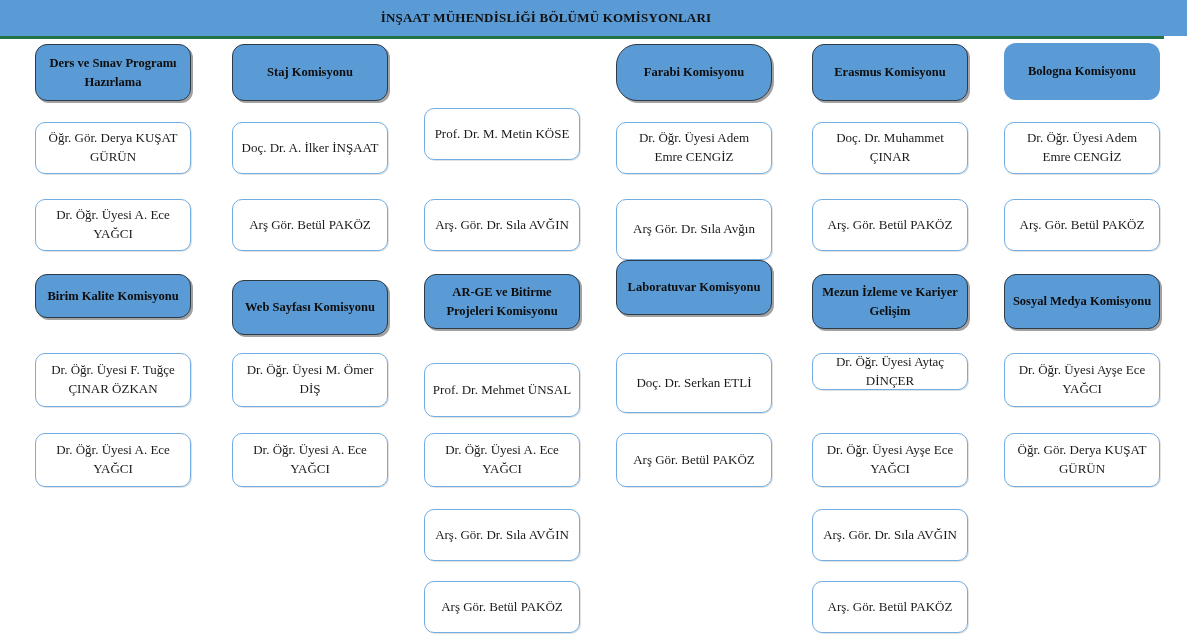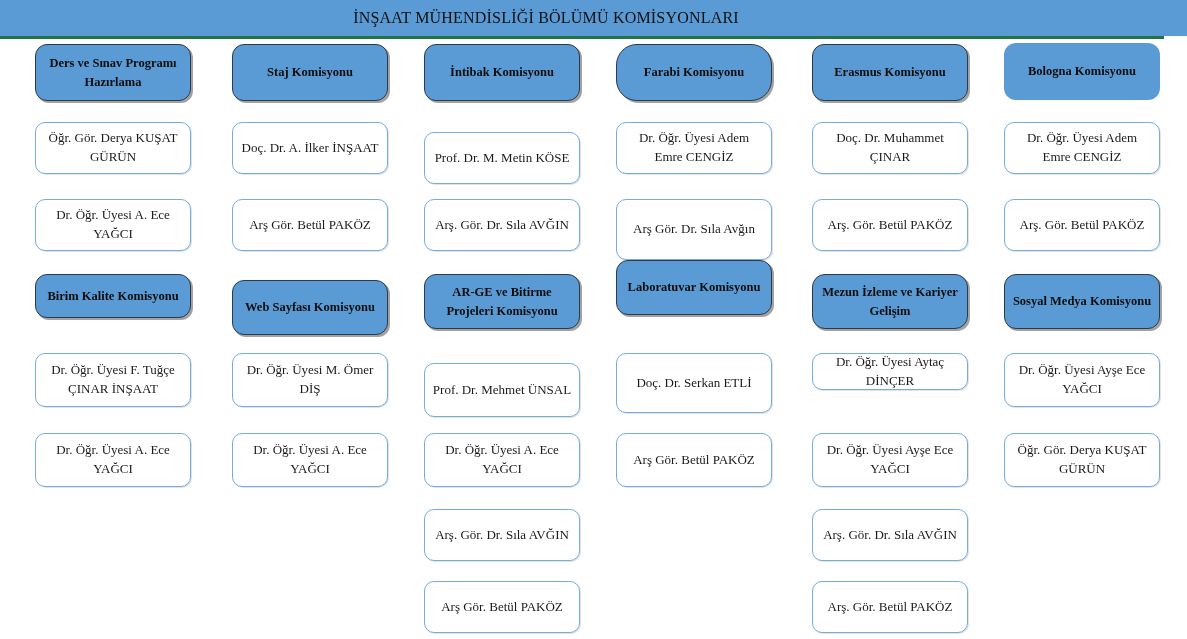--- a/index.html
+++ b/index.html
@@ -4,21 +4,21 @@
 <style>
   html,body{margin:0;padding:0;background:#fff;}
   .stage{
     position:relative;width:1187px;height:639px;background:#ffffff;
     font-family:"Liberation Serif", serif;overflow:hidden;
   }
   .titlebar{
     position:absolute;left:0;top:0;width:100%;height:36px;
     background:var(--blue,#5b9bd5);
     display:flex;align-items:center;justify-content:center;
-    font-weight:normal;font-size:16px;color:#101010;
+    font-weight:bold;font-size:13px;color:#101010;
     padding-right:95px;box-sizing:border-box;letter-spacing:.2px;
   }
   .greenline{
     position:absolute;left:0;top:36px;width:1164px;height:3px;
     background:var(--green,#217346);
   }
   .column{position:absolute;top:0;height:639px;}
   .box{
     position:absolute;left:0;width:156px;box-sizing:border-box;
     display:flex;align-items:center;justify-content:center;
@@ -43,54 +43,53 @@
 
 <div class="stage" style="--blue: #5b9bd5; --green: #217346; --memborder: #74ade2;">
   <div class="titlebar">İNŞAAT MÜHENDİSLİĞİ BÖLÜMÜ KOMİSYONLARI</div>
   <div class="greenline"></div>
   <div id="columns-root">
       <div class="column" style="left: 35px; width: 156px;">
         <div class="box hdr" style="top: 44px; height: 57px;">Ders ve Sınav Programı Hazırlama</div>
         <div class="box mem" style="top: 122px; height: 52px;">Öğr. Gör. Derya KUŞAT GÜRÜN</div>
         <div class="box mem" style="top: 199px; height: 52px;">Dr. Öğr. Üyesi A. Ece YAĞCI</div>
         <div class="box hdr" style="top: 274px; height: 44px;">Birim Kalite Komisyonu</div>
-        <div class="box mem" style="top: 353px; height: 54px;">Dr. Öğr. Üyesi F. Tuğçe ÇINAR İNŞAAT</div>
+        <div class="box mem" style="top: 353px; height: 54px;">Dr. Öğr. Üyesi F. Tuğçe ÇINAR ÖZKAN</div>
         <div class="box mem" style="top: 433px; height: 54px;">Dr. Öğr. Üyesi A. Ece YAĞCI</div>
       </div>
       <div class="column" style="left: 232px; width: 156px;">
         <div class="box hdr" style="top: 44px; height: 57px;">Staj Komisyonu</div>
         <div class="box mem" style="top: 122px; height: 52px;">Doç. Dr. A. İlker İNŞAAT</div>
         <div class="box mem" style="top: 199px; height: 52px;">Arş Gör. Betül PAKÖZ</div>
         <div class="box hdr" style="top: 280px; height: 55px;">Web Sayfası Komisyonu</div>
         <div class="box mem" style="top: 353px; height: 54px;">Dr. Öğr. Üyesi M. Ömer DİŞ</div>
         <div class="box mem" style="top: 433px; height: 54px;">Dr. Öğr. Üyesi A. Ece YAĞCI</div>
       </div>
       <div class="column" style="left: 424px; width: 156px;">
-        <div class="box hdr" style="top: 44px; height: 57px;">İntibak Komisyonu</div>
-        <div class="box mem" style="top: 132px; height: 52px;">Prof. Dr. M. Metin KÖSE</div>
+        <div class="box mem" style="top: 108px; height: 52px;">Prof. Dr. M. Metin KÖSE</div>
         <div class="box mem" style="top: 199px; height: 52px;">Arş. Gör. Dr. Sıla AVĞIN</div>
         <div class="box hdr" style="top: 274px; height: 55px;">AR-GE ve Bitirme Projeleri Komisyonu</div>
         <div class="box mem" style="top: 363px; height: 54px;">Prof. Dr. Mehmet ÜNSAL</div>
         <div class="box mem" style="top: 433px; height: 54px;">Dr. Öğr. Üyesi A. Ece YAĞCI</div>
         <div class="box mem" style="top: 509px; height: 52px;">Arş. Gör. Dr. Sıla AVĞIN</div>
         <div class="box mem" style="top: 581px; height: 52px;">Arş Gör. Betül PAKÖZ</div>
       </div>
       <div class="column" style="left: 616px; width: 156px;">
         <div class="box hdr" style="top: 44px; height: 57px; border-radius: 21px;">Farabi Komisyonu</div>
         <div class="box mem" style="top: 122px; height: 52px;">Dr. Öğr. Üyesi Adem Emre CENGİZ</div>
         <div class="box mem" style="top: 199px; height: 61px;">Arş Gör. Dr. Sıla Avğın</div>
         <div class="box hdr" style="top: 260px; height: 55px;">Laboratuvar Komisyonu</div>
         <div class="box mem" style="top: 353px; height: 60px;">Doç. Dr. Serkan ETLİ</div>
         <div class="box mem" style="top: 433px; height: 54px;">Arş Gör. Betül PAKÖZ</div>
       </div>
       <div class="column" style="left: 812px; width: 156px;">
         <div class="box hdr" style="top: 44px; height: 57px;">Erasmus Komisyonu</div>
         <div class="box mem" style="top: 122px; height: 52px;">Doç. Dr. Muhammet ÇINAR</div>
         <div class="box mem" style="top: 199px; height: 52px;">Arş. Gör. Betül PAKÖZ</div>
-        <div class="box hdr" style="top: 274px; height: 55px; border-radius: 13px;">Mezun İzleme ve Kariyer Gelişim</div>
+        <div class="box hdr" style="top: 274px; height: 55px;">Mezun İzleme ve Kariyer Gelişim</div>
         <div class="box mem" style="top: 353px; height: 37px;">Dr. Öğr. Üyesi Aytaç DİNÇER</div>
         <div class="box mem" style="top: 433px; height: 54px;">Dr. Öğr. Üyesi Ayşe Ece YAĞCI</div>
         <div class="box mem" style="top: 509px; height: 52px;">Arş. Gör. Dr. Sıla AVĞIN</div>
         <div class="box mem" style="top: 581px; height: 52px;">Arş. Gör. Betül PAKÖZ</div>
       </div>
       <div class="column" style="left: 1004px; width: 156px;">
         <div class="box hdr borderless" style="top: 43px; height: 57px;">Bologna Komisyonu</div>
         <div class="box mem" style="top: 122px; height: 52px;">Dr. Öğr. Üyesi Adem Emre CENGİZ</div>
         <div class="box mem" style="top: 199px; height: 52px;">Arş. Gör. Betül PAKÖZ</div>
         <div class="box hdr" style="top: 274px; height: 55px;">Sosyal Medya Komisyonu</div>

